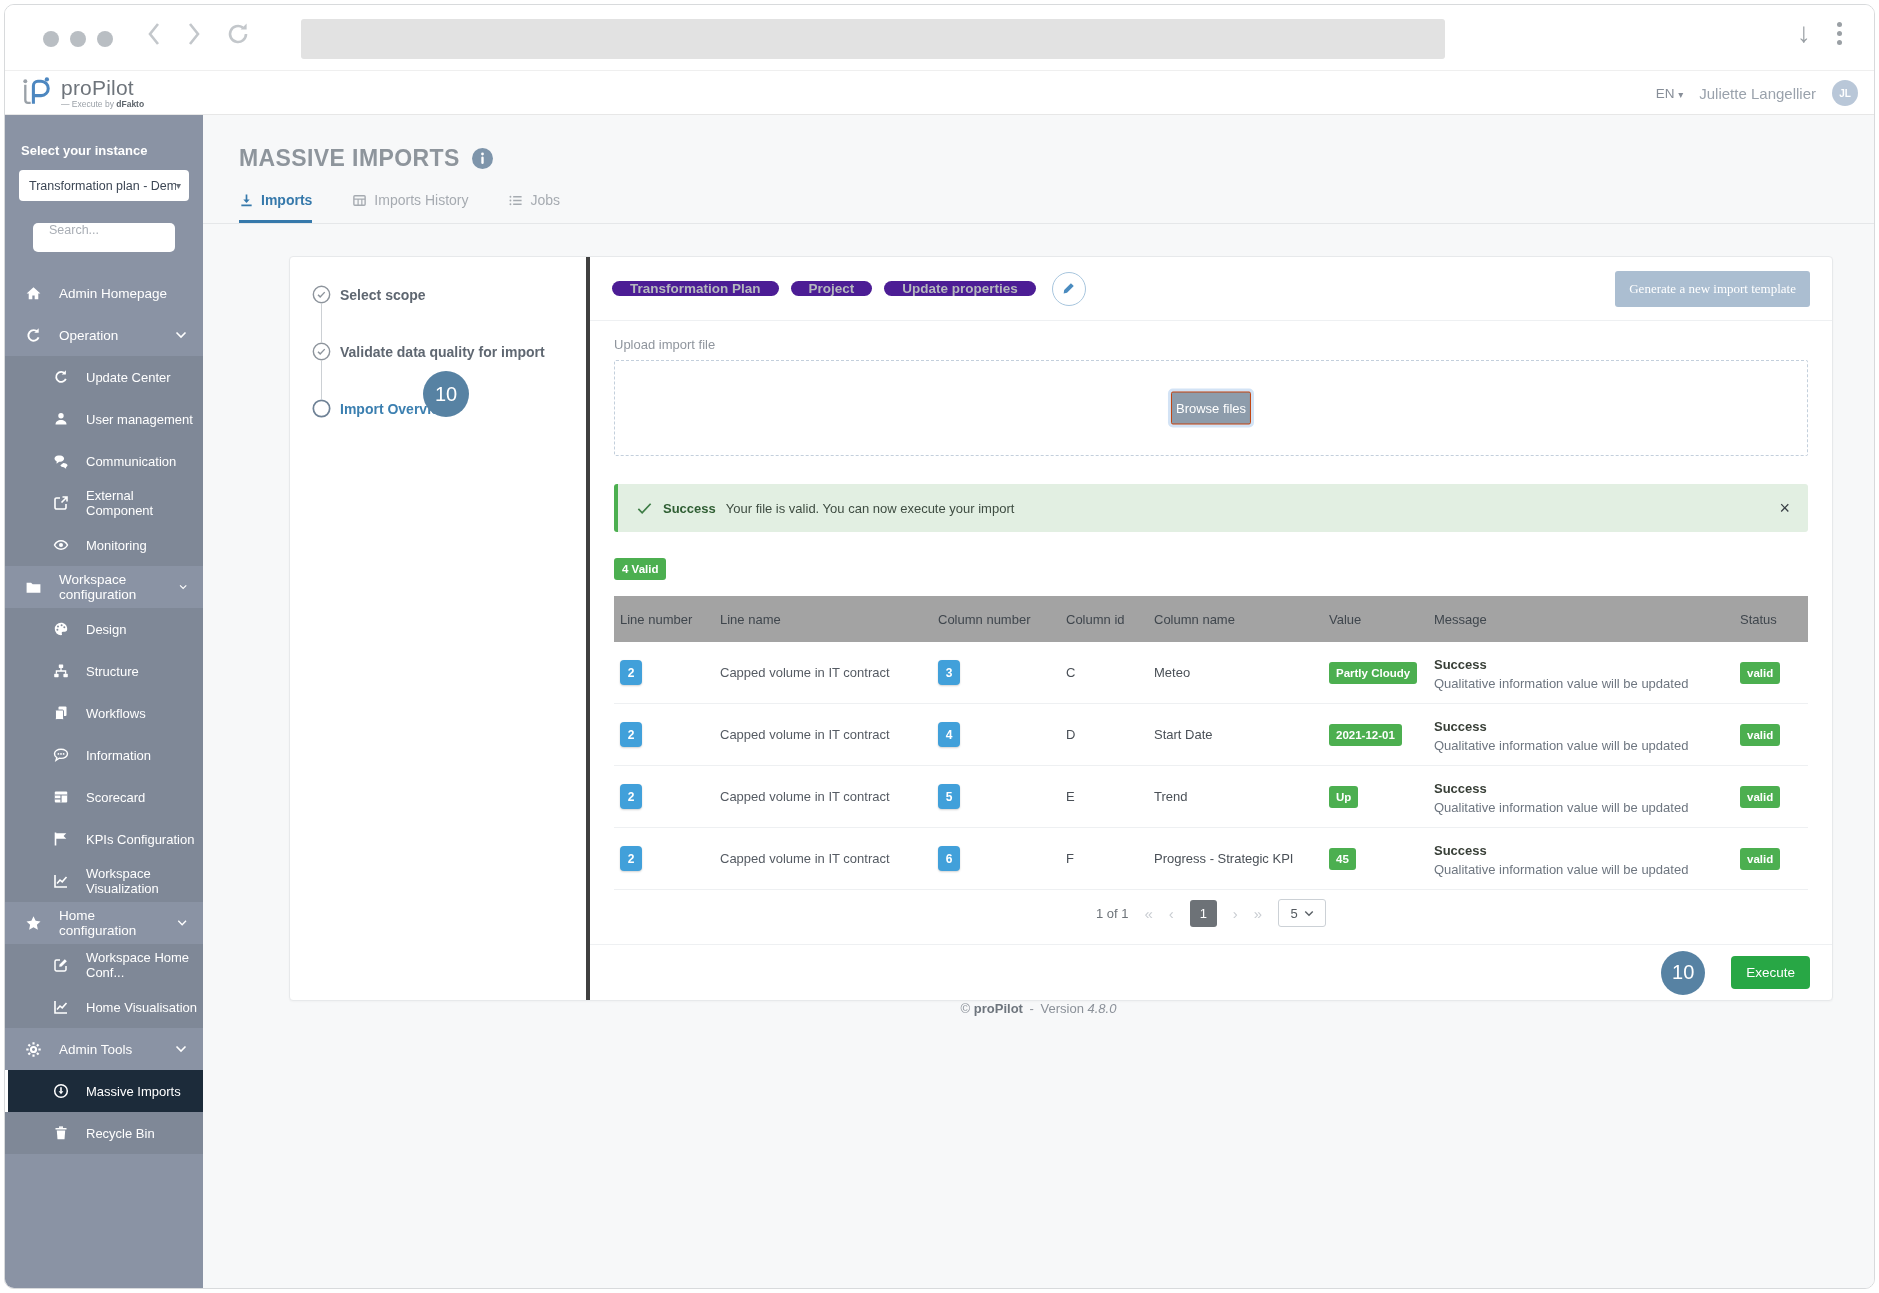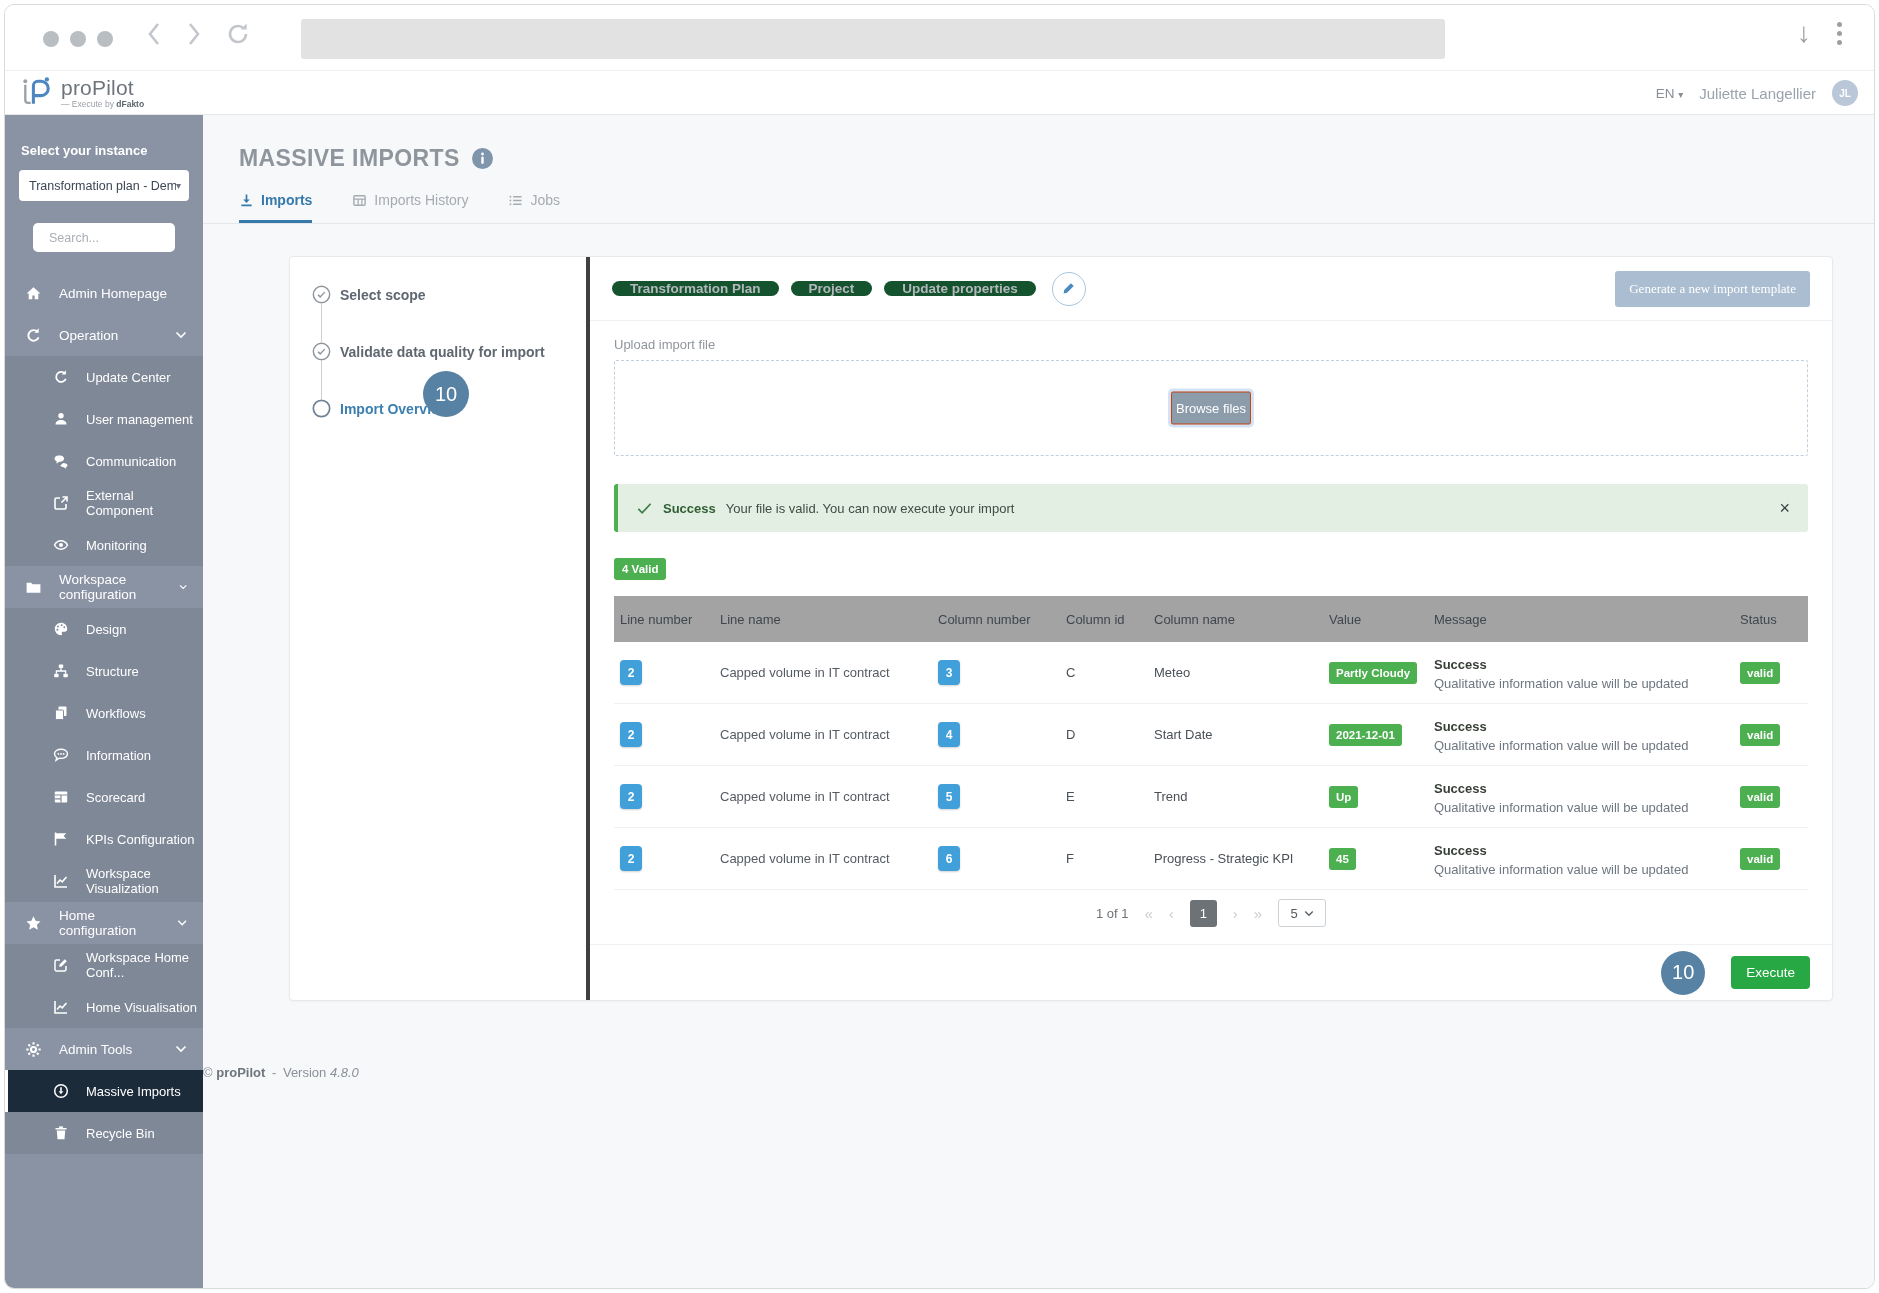--- a/index.html
+++ b/index.html
@@ -30,21 +30,21 @@
   .lang .caret { font-size:10px; color:#878e98; }
   .user-name { font-size:15px; color:#9aa2ac; }
   .avatar { width:26px; height:26px; border-radius:50%; background:#b9c7d8; color:#fff; font-size:10px; font-weight:bold; display:flex; align-items:center; justify-content:center; }
 
   
   .sidebar { position:absolute; left:0; top:110px; bottom:0; width:198px; background:#8a93a4; color:#fff; }
   .inst-label { margin:28px 16px 0; font-size:13px; font-weight:bold; color:#fff; }
   .inst-select { margin:12px 14px 0; height:31px; background:#fff; border-radius:4px; display:flex; align-items:center; padding:0 8px 0 10px; cursor:pointer; }
   .inst-value { flex:1; font-size:12.5px; color:#3c4654; white-space:nowrap; overflow:hidden; }
   .inst-caret { font-size:10px; color:#6d737c; }
-  .search-box { margin:22px 28px 0; height:29px; background:#fff; border-radius:5px; display:flex; align-items:center; padding:0 9px; gap:7px; }
+  .search-box { margin:22px 28px 0; height:29px; background:#fff; border-radius:5px; display:flex; align-items:flex-start; padding:0 9px; gap:7px; }
   .search-box input { border:none; outline:none; flex:1; font-size:12.5px; color:#555; font-family:inherit; background:transparent; }
   .search-box input::placeholder { color:#a9aeb5; }
   .nav { margin-top:20px; }
   .nav-item { height:42px; display:flex; align-items:center; gap:17px; padding-left:20px; cursor:pointer; font-size:13.5px; color:#fff; }
   .nav-group { background:rgba(0,0,0,0.075); }
   .nav-sub { padding-left:48px; font-size:13px; }
   .nav-item .chev { margin-left:auto; margin-right:16px; }
   .nav-ic { width:17px; height:17px; flex:0 0 17px; }
   .nav-sub .nav-ic { width:16px; height:16px; flex:0 0 16px; }
   .nav-item.active { background:#1c2b3a; border-left:3px solid #fff; padding-left:45px; }
@@ -63,21 +63,21 @@
   .stepper { width:300px; border-right:4px solid #404040; position:relative; padding:28px 0 0 22px; }
   .step { display:flex; align-items:center; gap:9px; margin-bottom:38px; position:relative; z-index:1; background:#fff; width:max-content; padding-right:6px; }
   .step-label { font-size:14px; font-weight:bold; color:#5f6771; }
   .step.current .step-label { color:#3b7fb0; }
   .step-line { position:absolute; left:31px; top:46px; width:1px; height:102px; background:#ccd0d4; }
   .badge-round { background:#5782a3; color:#fff; border-radius:50%; display:flex; align-items:center; justify-content:center; font-size:20px; }
   .stepper .badge-round { position:absolute; left:133px; top:114px; width:46px; height:46px; z-index:2; }
 
   .panel { flex:1; display:flex; flex-direction:column; position:relative; min-width:0; }
   .toolbar { height:64px; border-bottom:1px solid #eef0f2; display:flex; align-items:center; padding:0 22px; gap:12px; }
-  .pill { background:#14532d; color:#b4b8bd; font-size:13.5px; font-weight:bold; border:none; border-radius:17px; padding:0 18px; cursor:pointer; font-family:inherit; }
+  .pill { background:#4c1d95; color:#b4b8bd; font-size:13.5px; font-weight:bold; border:none; border-radius:17px; padding:0 18px; cursor:pointer; font-family:inherit; }
   .pencil-btn { width:34px; height:34px; border-radius:50%; border:1px solid #a8c6de; background:#fff; display:flex; align-items:center; justify-content:center; cursor:pointer; margin-left:4px; }
   .gen-btn { margin-left:auto; background:#abbed1; color:#fff; font-size:13px; border:none; border-radius:3px; padding:10px 14px; cursor:pointer; font-family:Liberation Serif, serif; }
 
   .content { padding:16px 24px 0; flex:1; }
   .upload-label { font-size:13px; color:#8f959d; }
   .drop-zone { margin-top:8px; height:96px; border:1px dashed #c3cfdc; border-radius:2px; position:relative; }
   .browse-btn { position:absolute; left:50%; top:50%; transform:translate(-50%,-50%); background:#8d9cab; color:#fff; font-size:13px; border:1px solid #c2410c; border-radius:2px; padding:8px 4px; box-shadow:0 0 0 3px #d3e3f5; cursor:pointer; font-family:inherit; }
 
   .alert { margin-top:28px; background:#e2efe2; border-left:4px solid #4caf50; border-radius:3px; height:48px; display:flex; align-items:center; padding:0 18px; gap:10px; }
   .alert-title { font-size:13px; font-weight:bold; color:#2f5e33; }
@@ -103,21 +103,21 @@
   .pager { height:46px; display:flex; align-items:center; justify-content:center; gap:16px; }
   .pager-range { font-size:13px; color:#6d7379;text-align:right; }
   .pager-arrow { font-size:15px; color:#c9cdd2; cursor:pointer; }
   .pager-page { width:27px; height:27px; background:#6d7277; color:#fff; font-size:13px; display:flex; align-items:center; justify-content:center; border-radius:3px; cursor:pointer; }
   .pager-size { width:48px; height:28px; background:#fff; border:1px solid #ccd1d6; border-radius:3px; display:flex; align-items:center; justify-content:center; gap:6px; font-size:13px; color:#555b61; cursor:pointer; }
 
   .panel-footer { height:56px; border-top:1px solid #eef0f2; display:flex; align-items:center; justify-content:flex-end; gap:26px; padding-right:22px; }
   .panel-footer .badge-round { width:44px; height:44px; }
   .exec-btn { background:#28a745; color:#fff; font-size:13.5px; border:none; border-radius:4px; padding:9px 15px; cursor:pointer; font-family:inherit; }
 
-  .main-footer { margin-top:64px; font-size:13px; color:#8b9199; }
+  .main-footer { text-align:center; font-size:13px; color:#8b9199; }
   .main-footer b { color:#6e757d; }
   .main-footer .ver-num { font-style:italic; }
   .sep { margin:0 3px; }
 </style>
 </head>
 <body>
 
 <div class="window">
 
   <div class="browser-bar">

